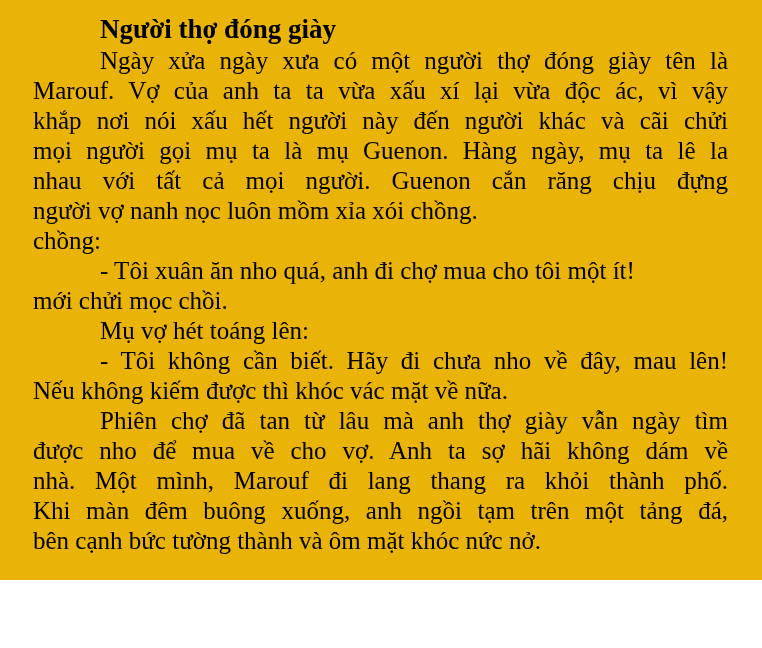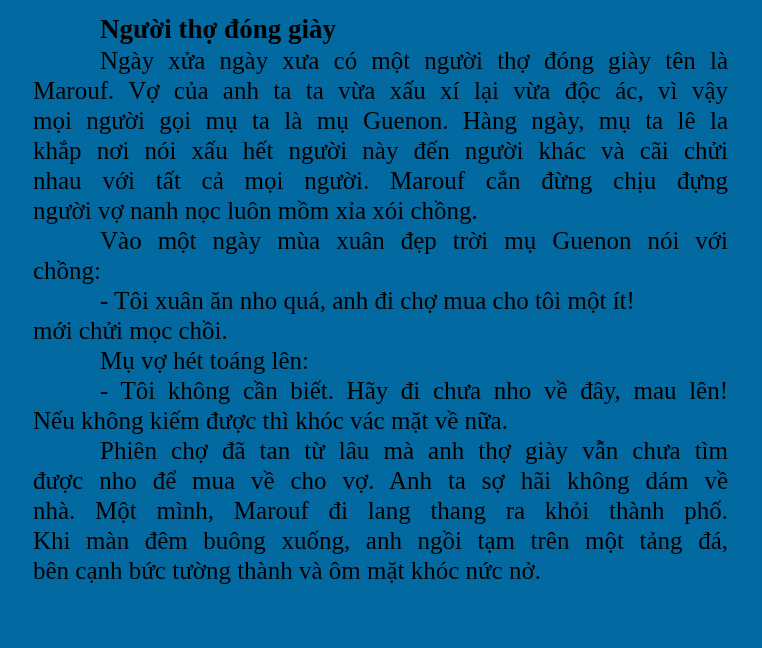--- a/index.html
+++ b/index.html
@@ -3,22 +3,22 @@
 <meta charset="utf-8">
 <style>
   html, body {
     margin: 0;
     padding: 0;
     background: #ffffff;
   }
   .page {
     position: relative;
     width: 762px;
-    height: 648px;
-    background: #0369a1;
+    height: 580px;
+    background: #eab308;
     color: #000000;
     font-family: "Liberation Serif", "DejaVu Serif", serif;
     box-sizing: border-box;
     padding: 12px 34px 0 33px;
     overflow: hidden;
   }
   .story-title {
     font-size: 27px;
     font-weight: bold;
     line-height: 34px;
@@ -41,28 +41,27 @@
 </head>
 <body>
 
 <div class="page">
 
   <div class="story-title">Người thợ đóng giày</div>
 
   <div>
     <div class="line first">Ngày xửa ngày xưa có một người thợ đóng giày tên là</div>
     <div class="line">Marouf. Vợ của anh ta ta vừa xấu xí lại vừa độc ác, vì vậy</div>
+    <div class="line">khắp nơi nói xấu hết người này đến người khác và cãi chửi</div>
     <div class="line">mọi người gọi mụ ta là mụ Guenon. Hàng ngày, mụ ta lê la</div>
-    <div class="line">khắp nơi nói xấu hết người này đến người khác và cãi chửi</div>
-    <div class="line">nhau với tất cả mọi người. Marouf cắn đừng chịu đựng</div>
+    <div class="line">nhau với tất cả mọi người. Guenon cắn răng chịu đựng</div>
     <div class="line last">người vợ nanh nọc luôn mồm xỉa xói chồng.</div>
   </div>
 
   <div>
-    <div class="line first">Vào một ngày mùa xuân đẹp trời mụ Guenon nói với</div>
     <div class="line last">chồng:</div>
   </div>
 
   <div>
     <div class="line first last">- Tôi xuân ăn nho quá, anh đi chợ mua cho tôi một ít!</div>
   </div>
 
 
   <div>
     <div class="line last">mới chửi mọc chồi.</div>
@@ -71,20 +70,20 @@
   <div>
     <div class="line first last">Mụ vợ hét toáng lên:</div>
   </div>
 
   <div>
     <div class="line first">- Tôi không cần biết. Hãy đi chưa nho về đây, mau lên!</div>
     <div class="line last">Nếu không kiếm được thì khóc vác mặt về nữa.</div>
   </div>
 
   <div>
-    <div class="line first">Phiên chợ đã tan từ lâu mà anh thợ giày vẫn chưa tìm</div>
+    <div class="line first">Phiên chợ đã tan từ lâu mà anh thợ giày vẫn ngày tìm</div>
     <div class="line">được nho để mua về cho vợ. Anh ta sợ hãi không dám về</div>
     <div class="line">nhà. Một mình, Marouf đi lang thang ra khỏi thành phố.</div>
     <div class="line">Khi màn đêm buông xuống, anh ngồi tạm trên một tảng đá,</div>
     <div class="line last">bên cạnh bức tường thành và ôm mặt khóc nức nở.</div>
   </div>
 
 </div>
 
 </body></html>

